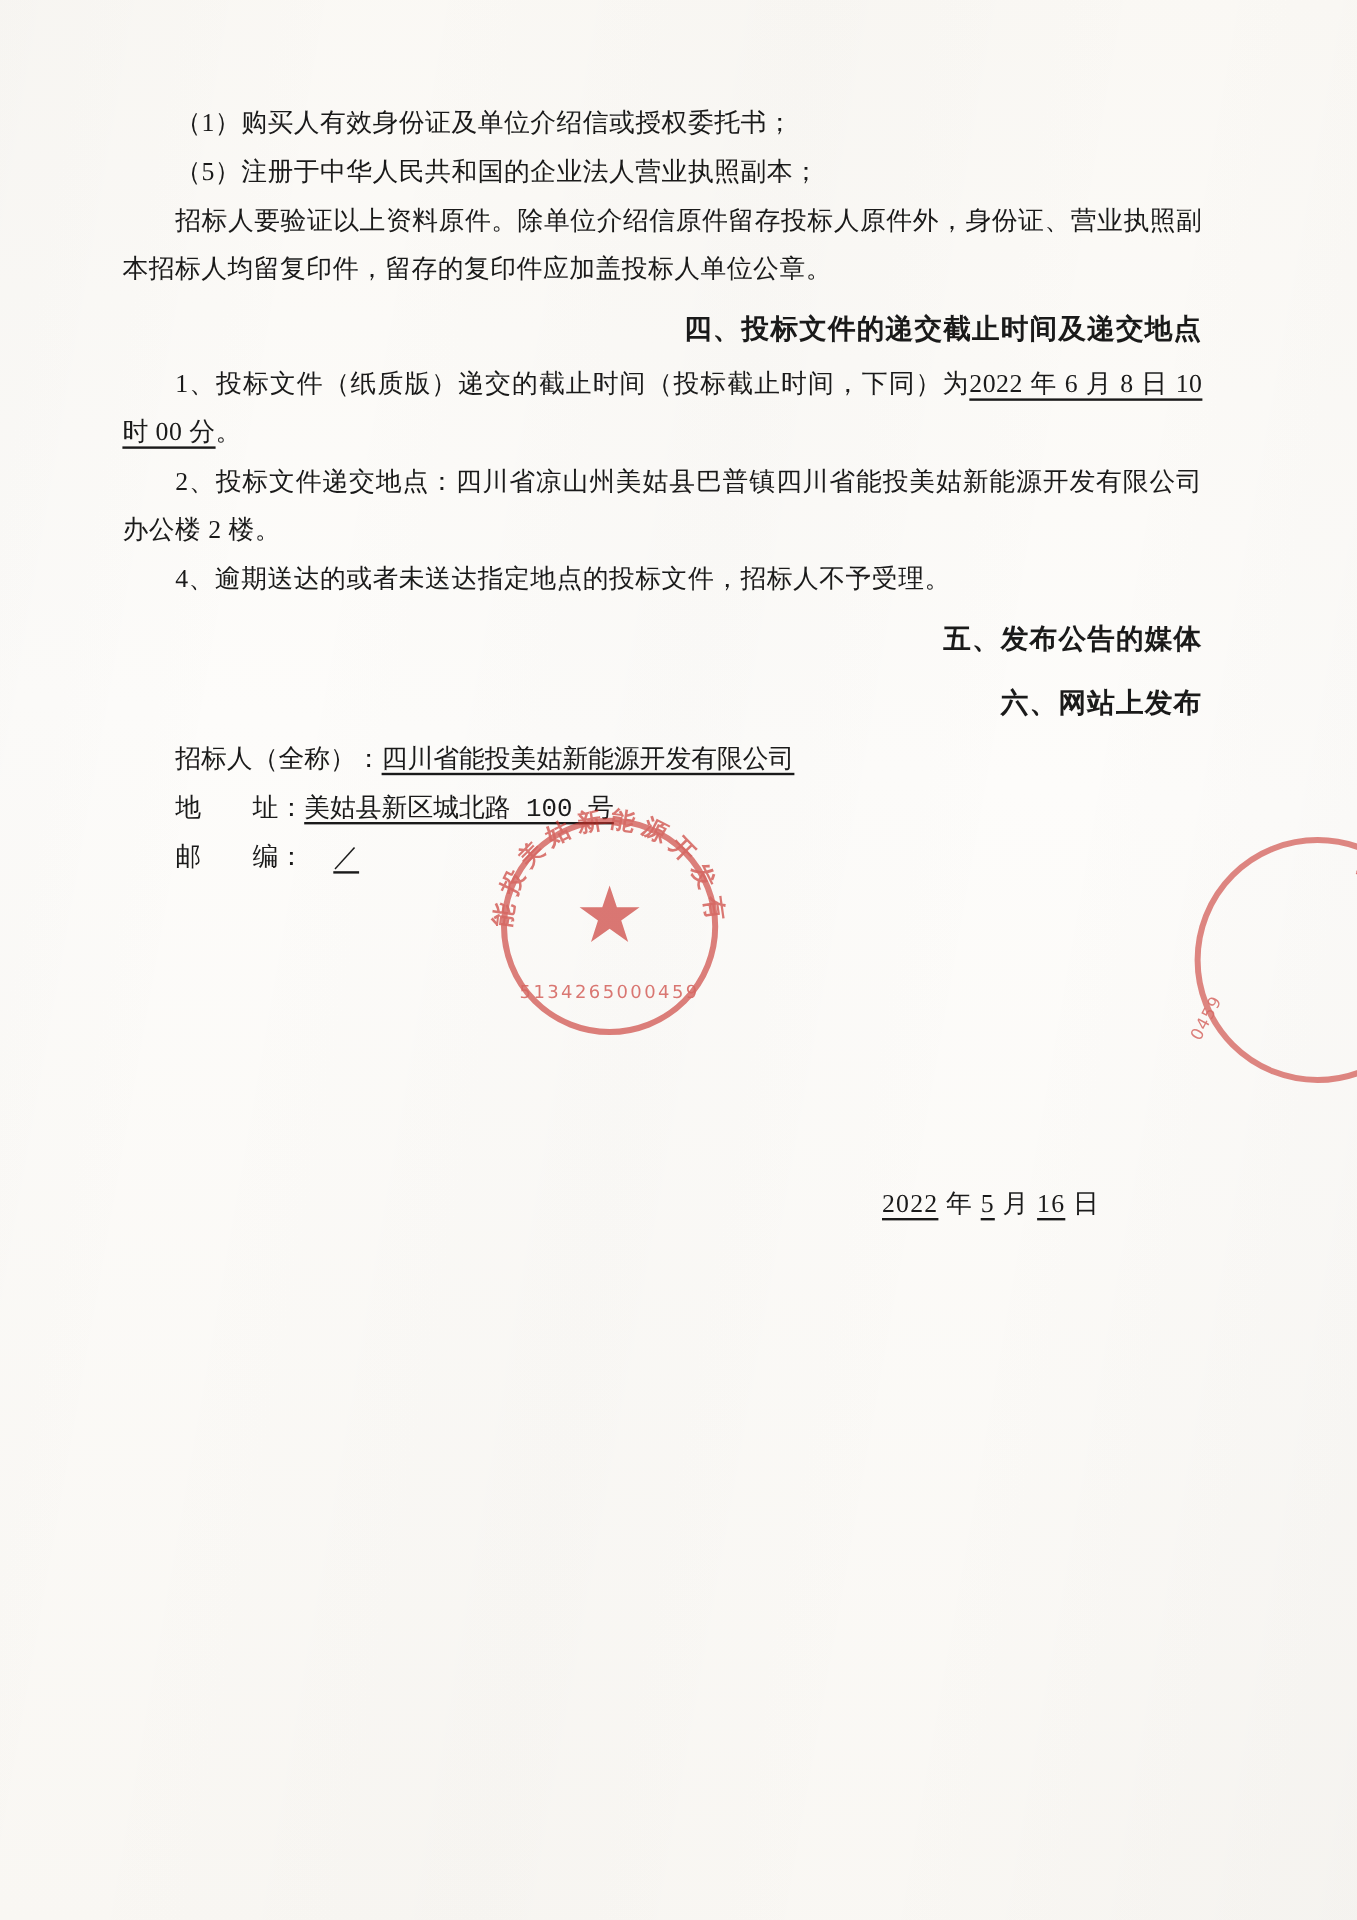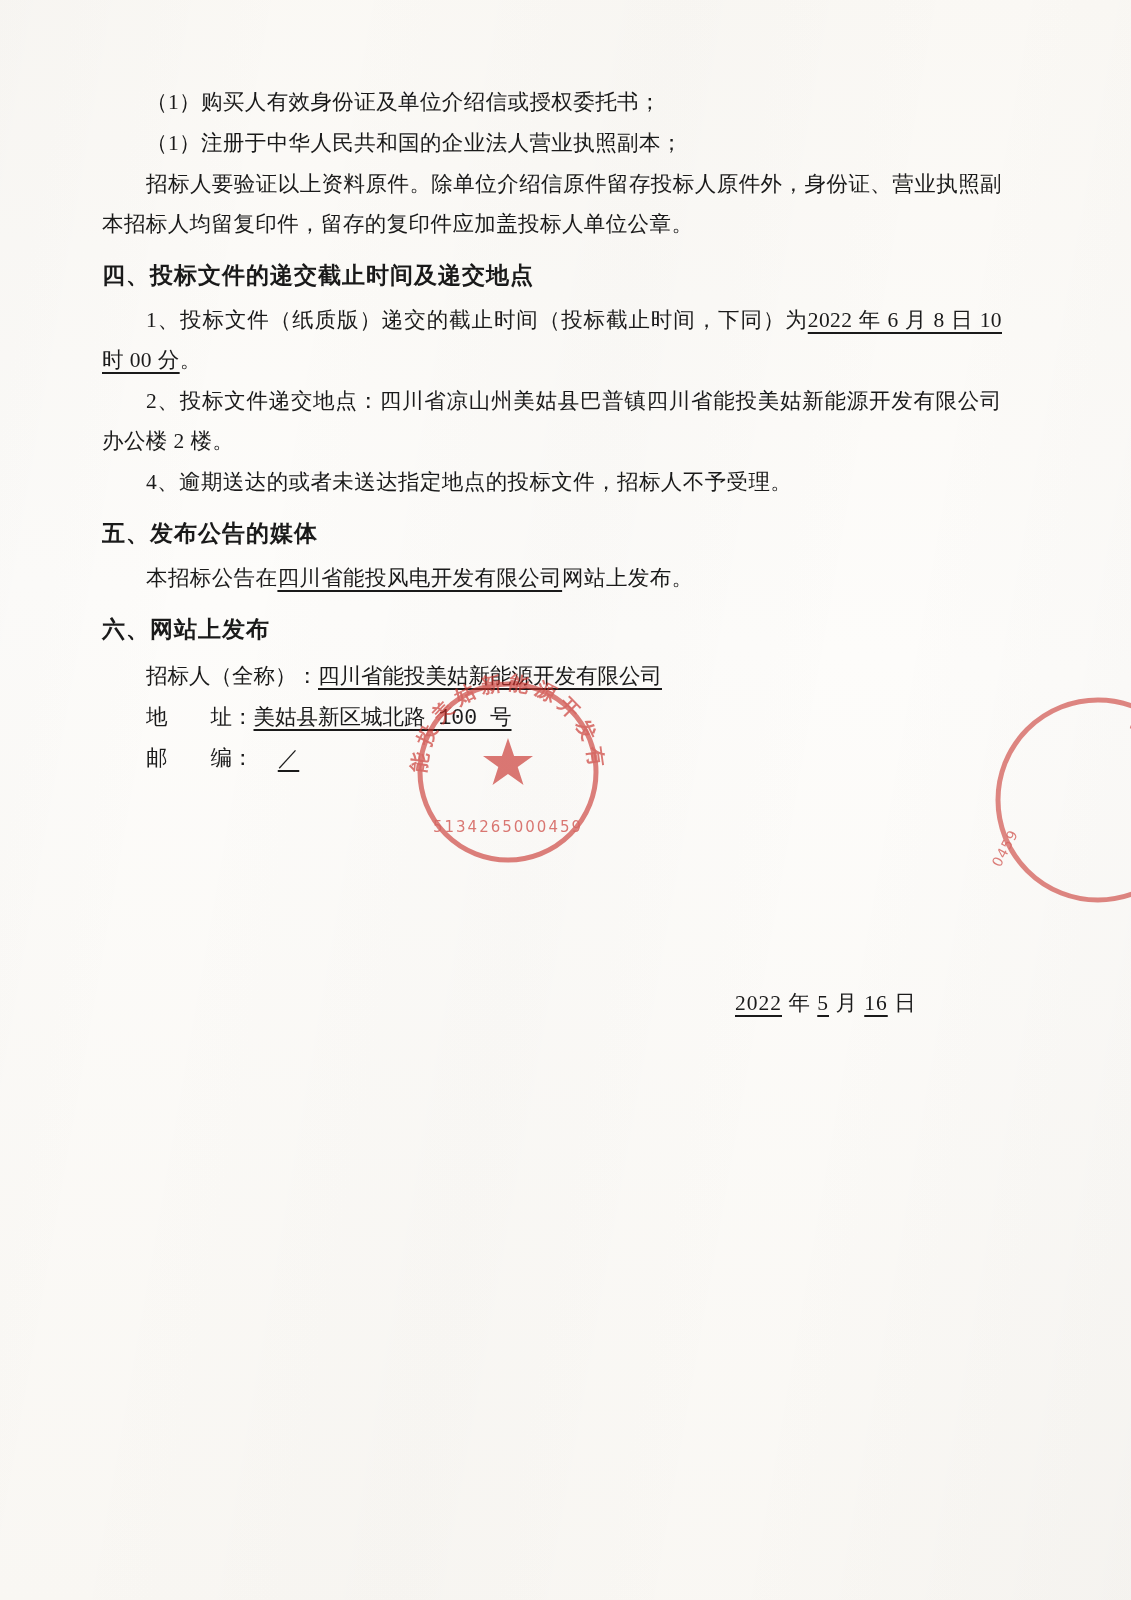--- a/index.html
+++ b/index.html
@@ -45,20 +45,21 @@
   .indent {
     text-indent: 44px;
   }
   .heading {
     font-size: 23px;
     font-weight: bold;
     line-height: 44px;
     margin: 9px 0 3px 0;
     letter-spacing: 1px;
     font-family: "DejaVu Sans", "Liberation Sans", sans-serif;
+    text-align: right;
   }
   .u {
     text-decoration: underline;
     text-underline-offset: 5px;
   }
   .contact-block {
     margin-top: 6px;
     padding-left: 44px;
   }
   .contact-row {
@@ -111,33 +112,32 @@
 </head>
 <body>
 
 <div class="paper-texture"></div>
 
 <div class="page">
 
   <div class="content">
 
     <p class="para indent">（1）购买人有效身份证及单位介绍信或授权委托书；</p>
-    <p class="para indent">（1）注册于中华人民共和国的企业法人营业执照副本；</p>
+    <p class="para indent">（5）注册于中华人民共和国的企业法人营业执照副本；</p>
     <p class="para indent">招标人要验证以上资料原件。除单位介绍信原件留存投标人原件外，身份证、营业执照副本招标人均留复印件，留存的复印件应加盖投标人单位公章。</p>
 
     <h2 class="heading">四、投标文件的递交截止时间及递交地点</h2>
 
     <p class="para indent"><span>1、投标文件（纸质版）递交的截止时间（投标截止时间，下同）为</span><span class="u">2022 年 6 月 8 日 10 时 00 分</span><span>。</span></p>
 
     <p class="para indent">2、投标文件递交地点：四川省凉山州美姑县巴普镇四川省能投美姑新能源开发有限公司办公楼 2 楼。</p>
     <p class="para indent">4、逾期送达的或者未送达指定地点的投标文件，招标人不予受理。</p>
 
     <h2 class="heading">五、发布公告的媒体</h2>
 
-    <p class="para indent"><span>本招标公告在</span><span class="u">四川省能投风电开发有限公司</span><span>网站上发布。</span></p>
 
     <h2 class="heading">六、网站上发布</h2>
 
     <div class="contact-block">
       <div class="contact-row">
         <span class="clabel">招标人（全称）：</span><span class="cval">四川省能投美姑新能源开发有限公司</span>
       </div>
       <div class="contact-row">
         <span class="clabel">地　　址：</span><span class="cval">美姑县新区城北路 100 号</span>
       </div>

